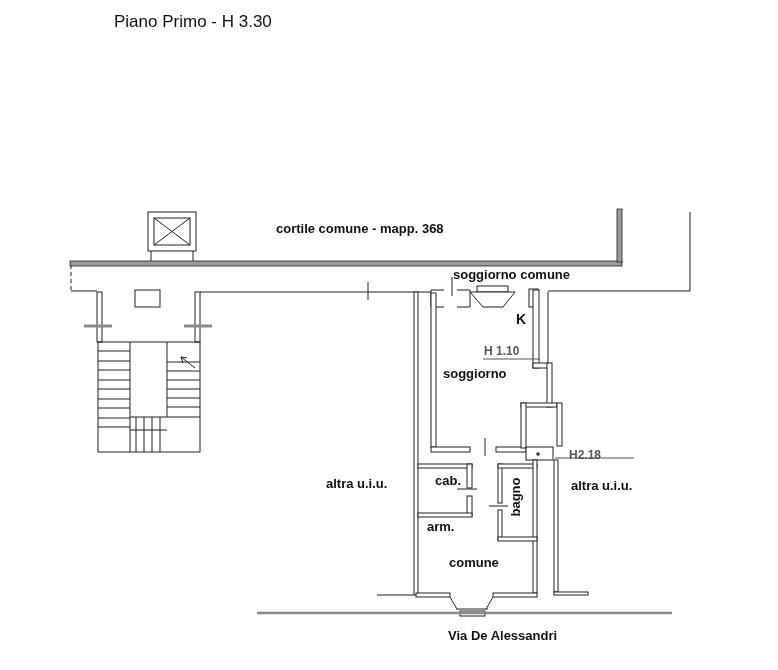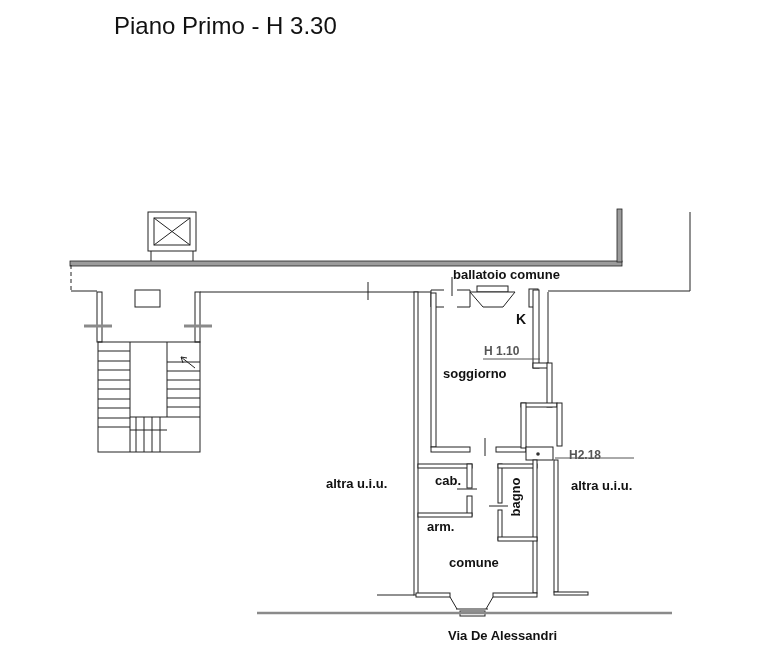--- a/index.html
+++ b/index.html
@@ -17,21 +17,21 @@
   #plan-svg{position:absolute;left:0;top:0;}
   .ln{stroke:var(--line);stroke-width:1;fill:none;}
   .ln-dash{stroke:var(--line);stroke-width:1;fill:none;stroke-dasharray:4 3;}
   .dbl{fill:#ffffff;stroke:var(--line);stroke-width:1;}
   .wallfill{fill:var(--wall-fill);stroke:var(--line);stroke-width:0.8;}
   .gray-thick{stroke:var(--street-line);stroke-width:3;fill:none;}
   .street{stroke:var(--street-line);stroke-width:2.5;fill:none;}
   .thin-gray{stroke:var(--height-text);stroke-width:1;fill:none;}
   .dot{fill:#333333;stroke:none;}
   .lbl{position:absolute;font-size:13px;font-weight:700;color:#111;white-space:nowrap;line-height:1.2;}
-  .lbl-title{position:absolute;font-size:24px;font-weight:400;color:#111;white-space:nowrap;}
+  .lbl-title{position:absolute;font-size:17px;font-weight:400;color:#111;white-space:nowrap;}
   .lbl-h{position:absolute;font-size:12px;font-weight:700;color:var(--height-text);white-space:nowrap;}
   .lbl-vert{transform:translate(-50%,-50%) rotate(-90deg);transform-origin:center center;}
 </style>
 </head>
 <body>
 
 <div id="plan-page">
 
   <svg id="plan-svg" width="778" height="670" viewBox="0 0 778 670">
 
@@ -128,22 +128,23 @@
       <path class="ln" d="M377,595 H414"></path>
     </g>
 
     <path class="thin-gray" d="M483,359 H540"></path>
 
     <path class="street" d="M257,613 H672"></path>
   </svg>
 
   <div class="lbl-title" style="left:114px;top:12px;">Piano Primo - H 3.30</div>
 
+  <div class="lbl" style="left:276px;top:221px;">cortile comune - mapp. 368</div>
 
-  <div class="lbl" style="left:453px;top:267px;">ballatoio comune</div>
+  <div class="lbl" style="left:453px;top:267px;">soggiorno comune</div>
 
   <div class="lbl" style="left:516px;top:311px;font-size:14px;">K</div>
 
   <div class="lbl-h" style="left:484px;top:344px;">H 1.10</div>
 
   <div class="lbl" style="left:443px;top:366px;text-align:center;">soggiorno</div>
 
   <div class="lbl-h" style="left:569px;top:448px;">H2.18</div>
 
   <div class="lbl" style="left:326px;top:476px;">altra u.i.u.</div>

